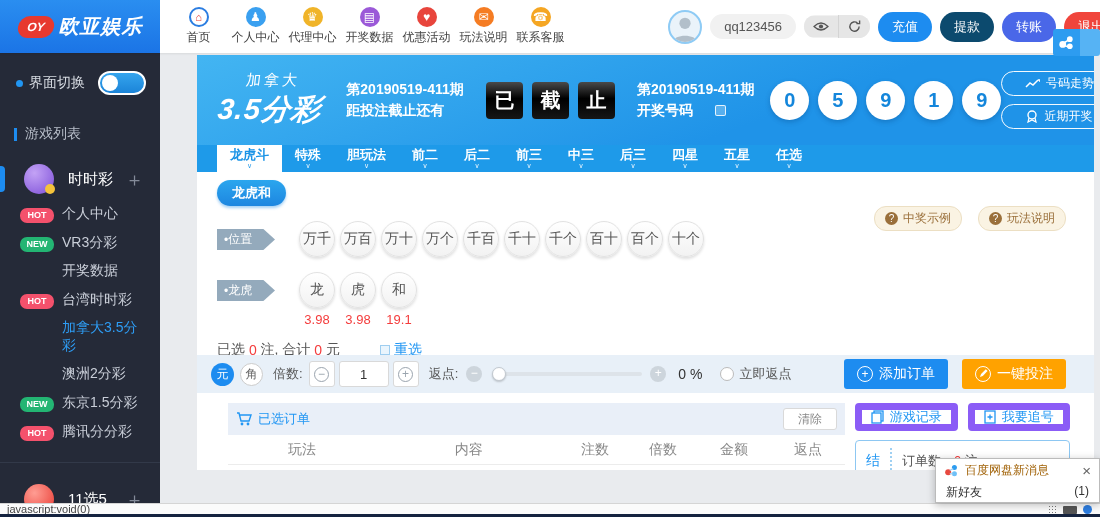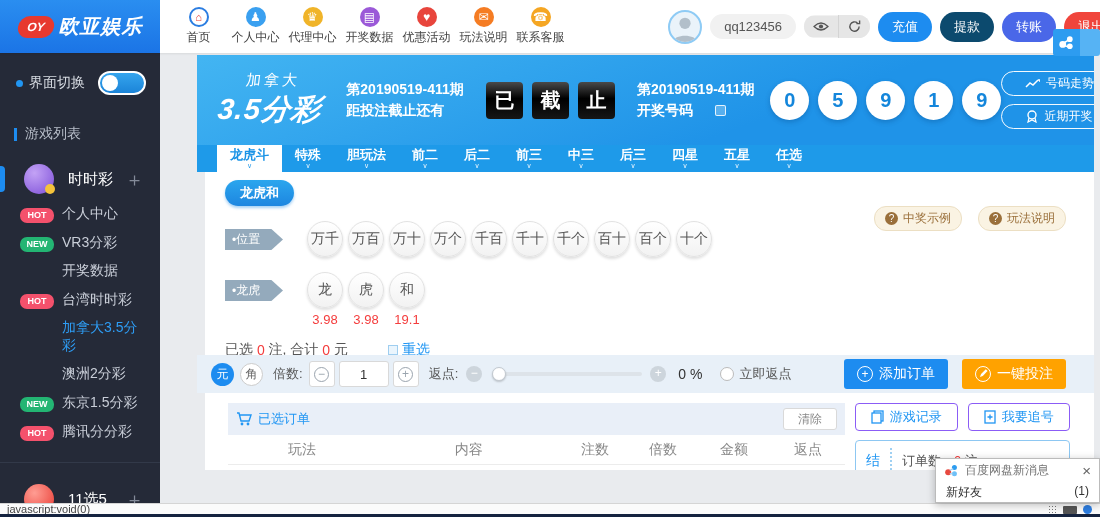--- a/index.html
+++ b/index.html
@@ -73,21 +73,21 @@
   .nball { width:39px; height:39px; border-radius:50%; background:#fff; color:#1486db; font-size:20px; font-weight:bold; display:flex; align-items:center; justify-content:center; box-shadow:0 2px 5px rgba(0,60,120,.3); }
   .bn-btns { margin-left:auto; margin-right:26px; display:flex; flex-direction:column; gap:8px; flex:none; }
   .bn-btn { width:116px; height:25px; border:1px solid rgba(255,255,255,.95); border-radius:13px; color:#fff; font-size:12px; display:flex; align-items:center; justify-content:center; gap:6px; cursor:pointer; background:transparent; }
 
   .tabs { position:absolute; top:90px; left:0; right:0; height:27px; background:#1e9ae9; display:flex; padding-left:20px; }
   .tab { padding:0 13px; display:flex; flex-direction:column; align-items:center; justify-content:center; color:#fff; cursor:pointer; }
   .tab-lbl { font-size:13px; font-weight:bold; line-height:14px; }
   .chev { font-size:7px; line-height:7px; opacity:.9; }
   .tab-active { background:#fff; color:#1a93e6; }
 
-  .content { position:absolute; top:117px; left:8px; right:0; height:298px; background:#fff; }
+  .content { position:absolute; top:117px; left:0; right:0; height:298px; background:#fff; }
   .subpill { display:inline-flex; margin:8px 0 0 20px; padding:4px 15px; border-radius:13px; background:linear-gradient(180deg,#2ba6ee,#1d86e0); color:#fff; font-size:13px; font-weight:bold; box-shadow:0 2px 3px rgba(30,140,230,.4); cursor:pointer; }
   .help { position:absolute; right:28px; top:34px; display:flex; gap:16px; }
   .help-pill { display:flex; align-items:center; gap:5px; background:#faf3e3; border:1px solid #ecdfc3; border-radius:12px; padding:3px 10px; font-size:12px; color:#9a6f3a; cursor:pointer; }
   .q-ico { width:13px; height:13px; border-radius:50%; background:#9a6f3a; color:#fff; font-size:10px; line-height:13px; text-align:center; }
 
   .bet-row { display:flex; align-items:flex-start; margin:15px 0 0 20px; }
   .tag { width:58px; height:21px; flex:none; margin-top:8px; background:#94aabc; color:#fff; font-size:12px; display:flex; align-items:center; padding-left:7px; clip-path:polygon(0 0,80% 0,100% 50%,80% 100%,0 100%); }
   .tag::before { content:"• "; }
   .circles { display:flex; margin-left:24px; }
   .opt { display:flex; flex-direction:column; align-items:center; margin-right:5px; }
@@ -124,42 +124,42 @@
   .pl-hdr { height:27px; background:#e9eff8; display:flex; align-items:center; padding:16px 8px; }
   .pl-title { color:#2196f3; font-size:13px; margin-left:6px; }
   .clear-btn { margin-left:auto; width:54px; height:22px; background:#fff; border:1px solid #d9d9d9; border-radius:3px; color:#888; font-size:12px; cursor:pointer; }
   .cols { display:flex; height:30px; align-items:center; border-bottom:1px solid #ececec; }
   .col { text-align:center; color:#888; font-size:14px; }
   .c0{width:24%;} .c1{width:30%;} .c2{width:11%;} .c3{width:11%;} .c4{width:12%;} .c5{width:12%;}
   .pl-empty { height:12px; background:#fff; }
 
   .panel-r { position:absolute; left:658px; top:348px; width:215px; }
   .pr-btns { display:flex; gap:10px; }
-  .pr-btn { flex:1; height:28px; background:#fff; border:1px solid #8b5cf6; border-radius:4px; color:#2196f3; font-size:13px; display:flex; align-items:center; justify-content:center; gap:6px; cursor:pointer; }
+  .pr-btn { flex:1; height:28px; background:#fff; border:7px solid #8b5cf6; border-radius:4px; color:#2196f3; font-size:13px; display:flex; align-items:center; justify-content:center; gap:6px; cursor:pointer; }
   .pr-box { margin-top:9px; height:42px; background:#fff; border:1px solid #8dc7f2; border-radius:4px; display:flex; align-items:center; padding:0 10px; }
   .pr-sum { color:#2196f3; font-size:14px; }
   .pr-div { height:26px; border-left:2px dotted #9fd0f2; margin:0 10px; }
   .pr-cnt { color:#555; font-size:13px; white-space:nowrap; }
 
   
   .statusbar { position:absolute; top:503px; left:0; width:1100px; height:11px; background:#fbfbfb; border-top:1px solid #d5d5d5; z-index:30; }
   .status-txt { position:absolute; left:7px; top:0px; font-size:11px; color:#444; line-height:11px; }
   .taskbar-frag { position:absolute; right:8px; top:0; display:flex; gap:6px; align-items:center; height:11px; }
   .tf-grid { width:9px; height:9px; background:radial-gradient(circle,#777 1px,transparent 1px); background-size:3px 3px; }
   .tf-key { width:14px; height:8px; background:#555; border-radius:1px; }
   .tf-dot { width:9px; height:9px; border-radius:50%; background:#2d7de0; }
   .bottombar { position:absolute; top:514px; left:0; width:1100px; height:3px; background:#15233f; z-index:30; }
 
   .baidu-float { position:absolute; left:1053px; top:29px; display:flex; z-index:40; }
   .bf-sq { width:27px; height:27px; background:#2d9cf0; border-radius:3px 0 0 3px; display:flex; align-items:center; justify-content:center; }
   .bf-tab { width:20px; height:27px; background:#56b3f4; border-radius:0 3px 3px 0; }
 
   .notif { position:absolute; left:935px; top:458px; width:165px; height:45px; background:#fff; border:1px solid #bbb; box-shadow:0 2px 8px rgba(0,0,0,.25); z-index:50; }
   .nf-hdr { display:flex; align-items:center; padding:3px 8px 2px 8px; }
-  .nf-title { font-size:12px; color:#737373; margin-left:6px; flex:1; }
+  .nf-title { font-size:12px; color:#a16207; margin-left:6px; flex:1; }
   .nf-x { font-size:15px; color:#666; line-height:14px; cursor:pointer; }
   .nf-body { display:flex; padding:3px 10px 0 10px; }
   .nf-item { font-size:12px; color:#333; flex:1; }
   .nf-cnt { font-size:12px; color:#333; }
 </style>
 </head>
 <body>
 
 <div class="screen">
 

